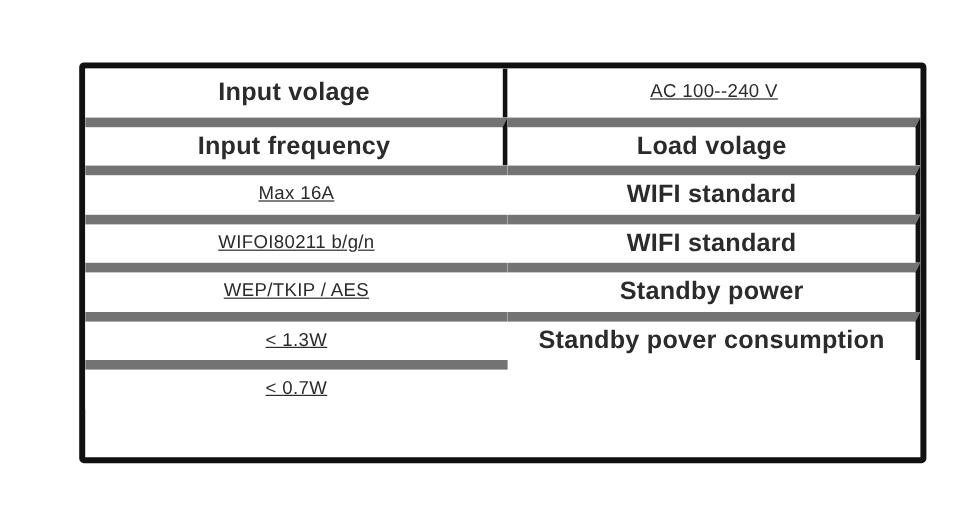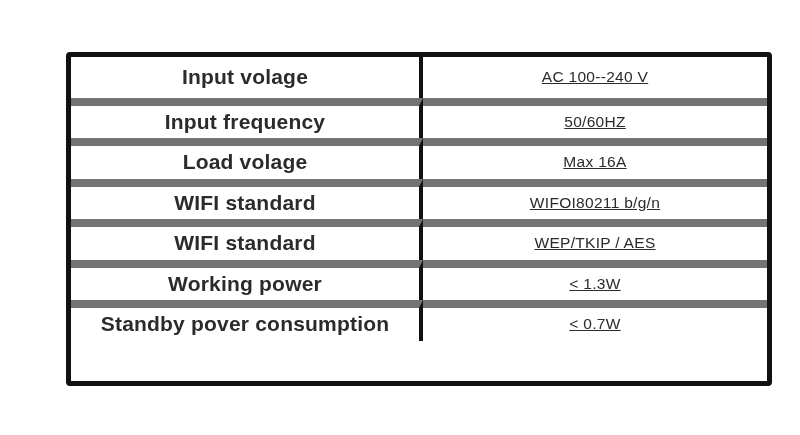--- a/index.html
+++ b/index.html
@@ -61,32 +61,31 @@
 </head>
 <body>
 
 <div class="page">
   <div class="spec-table">
 
     <div class="cell label first-row">Input volage</div>
     <div class="cell value first-row">AC 100--240 V</div>
 
     <div class="cell label">Input frequency</div>
-    <div class="cell value">50/60HZ</div>
 
     <div class="cell label">Load volage</div>
     <div class="cell value">Max 16A</div>
 
     <div class="cell label">WIFI standard</div>
     <div class="cell value">WIFOI80211 b/g/n</div>
 
     <div class="cell label">WIFI standard</div>
 
     <div class="cell value">WEP/TKIP / AES</div>
 
-    <div class="cell label">Working power</div>
+    <div class="cell label">Standby power</div>
     <div class="cell value">&lt; 1.3W</div>
 
     <div class="cell label">Standby pover consumption</div>
     <div class="cell value">&lt; 0.7W</div>
 
   </div>
 </div>
 
 </body></html>

